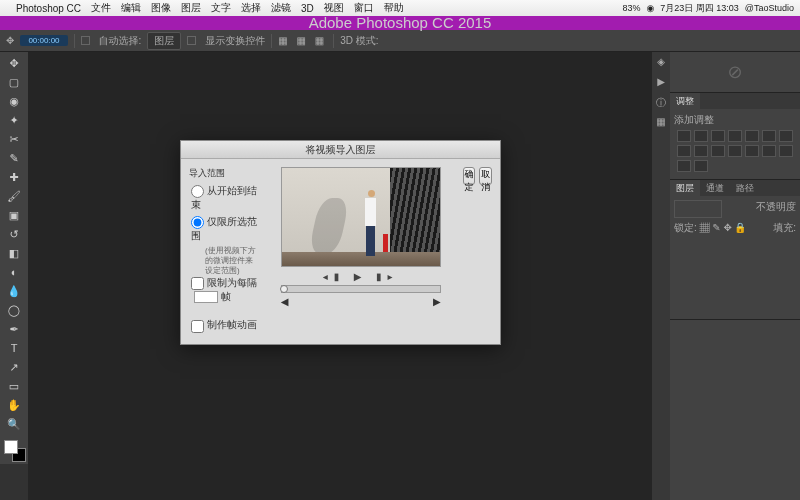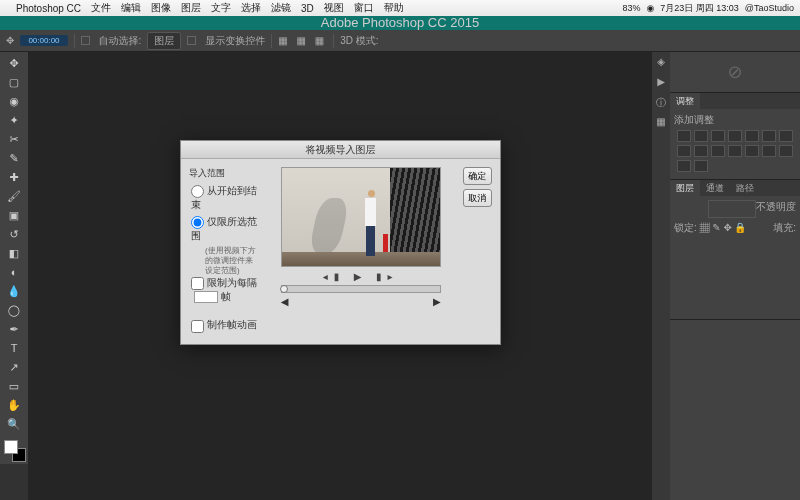--- a/index.html
+++ b/index.html
@@ -1,21 +1,21 @@
 <!DOCTYPE html>
 <html><head>
 <meta charset="utf-8">
 <style>
 *{margin:0;padding:0;box-sizing:border-box;font-family:-apple-system,"Helvetica Neue",sans-serif;font-size:10px}
 body{background:#323232;width:800px;height:500px;overflow:hidden;position:relative}
 .mac-menubar{height:16px;background:linear-gradient(#f8f8f8,#e8e8e8);display:flex;align-items:center;padding:0 6px;gap:10px;color:#222}
 .mac-menubar .app-name{font-weight:normal}
 .mac-menubar .right{margin-left:auto;display:flex;gap:6px;align-items:center}
 .mac-menubar .right span{font-size:9px}
-.window-title{height:14px;background:#0f766e;color:#ccc;text-align:center;font-size:13px;line-height:14px}
+.window-title{height:14px;background:#a21caf;color:#ccc;text-align:center;font-size:15px;line-height:14px}
 .options-bar{height:22px;background:#424242;border-bottom:1px solid #222;display:flex;align-items:center;padding:0 6px;gap:6px;color:#aaa;font-size:9px}
 .options-bar .sep{width:1px;height:14px;background:#555}
 .options-bar .btn{padding:1px 6px;background:#333;border:1px solid #555;border-radius:2px}
 .options-bar .checkbox{width:9px;height:9px;border:1px solid #666;display:inline-block;margin-right:3px}
 .canvas-area{position:absolute;left:28px;top:52px;right:148px;bottom:0;background:#252525}
 .toolbox{position:absolute;left:0;top:52px;width:28px;background:#424242;display:flex;flex-direction:column;padding:2px;gap:1px}
 .toolbox .tool{width:24px;height:18px;display:flex;align-items:center;justify-content:center;color:#ccc;font-size:11px}
 .toolbox .swatches{margin-top:4px;position:relative;height:24px}
 .toolbox .fg{width:14px;height:14px;background:#fff;border:1px solid #888;position:absolute;left:2px;top:2px}
 .toolbox .bg{width:14px;height:14px;background:#000;border:1px solid #888;position:absolute;left:10px;top:10px}
@@ -48,21 +48,21 @@
 .preview .person{position:absolute;left:78px;top:22px;width:18px;height:66px}
 .preview .person .head{width:7px;height:7px;background:#d4a878;border-radius:50%;margin-left:8px}
 .preview .person .body{width:11px;height:28px;background:#f4f4f4;margin-left:5px;margin-top:1px}
 .preview .person .legs{width:9px;height:30px;background:#2a3a5a;margin-left:6px}
 .preview .shadow{position:absolute;left:32px;top:30px;width:30px;height:56px;background:rgba(0,0,0,0.15);transform:skewX(-12deg);border-radius:40%}
 .preview .ext{position:absolute;right:52px;bottom:14px;width:5px;height:18px;background:#c22}
 .play-controls{text-align:center;margin-top:4px;font-size:9px;color:#444;letter-spacing:6px}
 .scrub{width:160px;height:8px;background:#ccc;border:1px solid #999;margin-top:3px;position:relative}
 .scrub .thumb{width:8px;height:8px;background:#eee;border:1px solid #777;border-radius:50%;position:absolute;left:-2px;top:-1px}
 .range-markers{display:flex;justify-content:space-between;width:160px;margin-top:3px;font-size:9px;color:#333}
-.dialog-right{width:42px;display:flex;flex-direction:column;gap:4px}
+.dialog-right{width:42px;display:flex;flex-direction:row;gap:4px}
 .dialog-right button{height:18px;font-size:9px;border:1px solid #888;background:linear-gradient(#f4f4f4,#dcdcdc);border-radius:3px}
 .timecode{background:#1a3a5a;color:#8cf;padding:1px 8px;font-size:8px;border-radius:2px}
 </style>
 </head>
 <body>
 
 <div class="mac-menubar">
   <span></span>
   <span class="app-name">Photoshop CC</span>
   <span>文件</span>
@@ -167,21 +167,21 @@
         </div>
       </div>
     </div>
     <div class="panel">
       <div class="panel-tabs">
         <div class="tab active">图层</div>
         <div class="tab">通道</div>
         <div class="tab">路径</div>
       </div>
       <div class="panel-body">
-        <div style="display:flex;justify-content:flex-end;margin-bottom:3px">
+        <div style="display:flex;justify-content:space-between;margin-bottom:3px">
           <span style="border:1px solid #555;padding:1px 8px">　　　</span>
           <span><span>不透明度</span></span>
         </div>
         <div style="display:flex;justify-content:space-between">
           <span><span>锁定:</span> <span>▦ ✎ ✥ 🔒</span></span>
           <span>填充:</span>
         </div>
         <div style="height:80px"></div>
       </div>
     </div>

